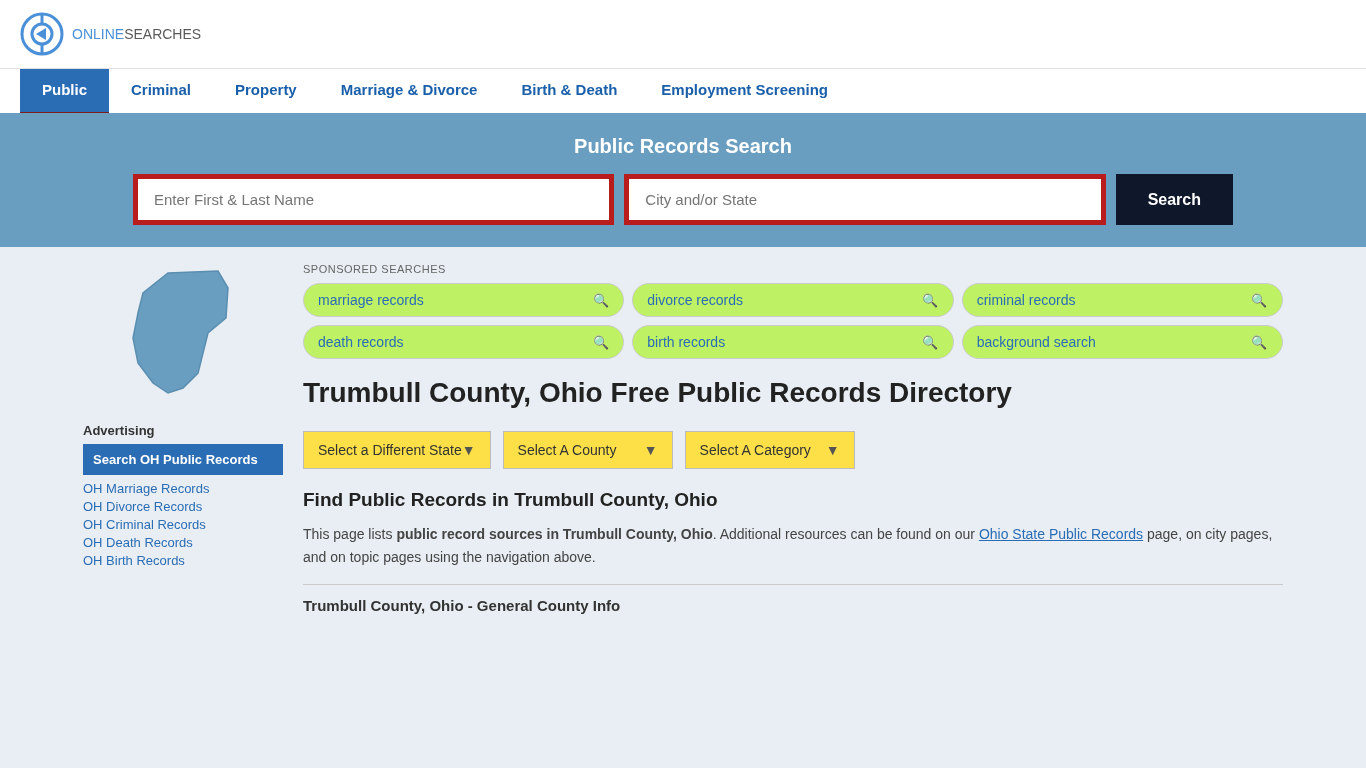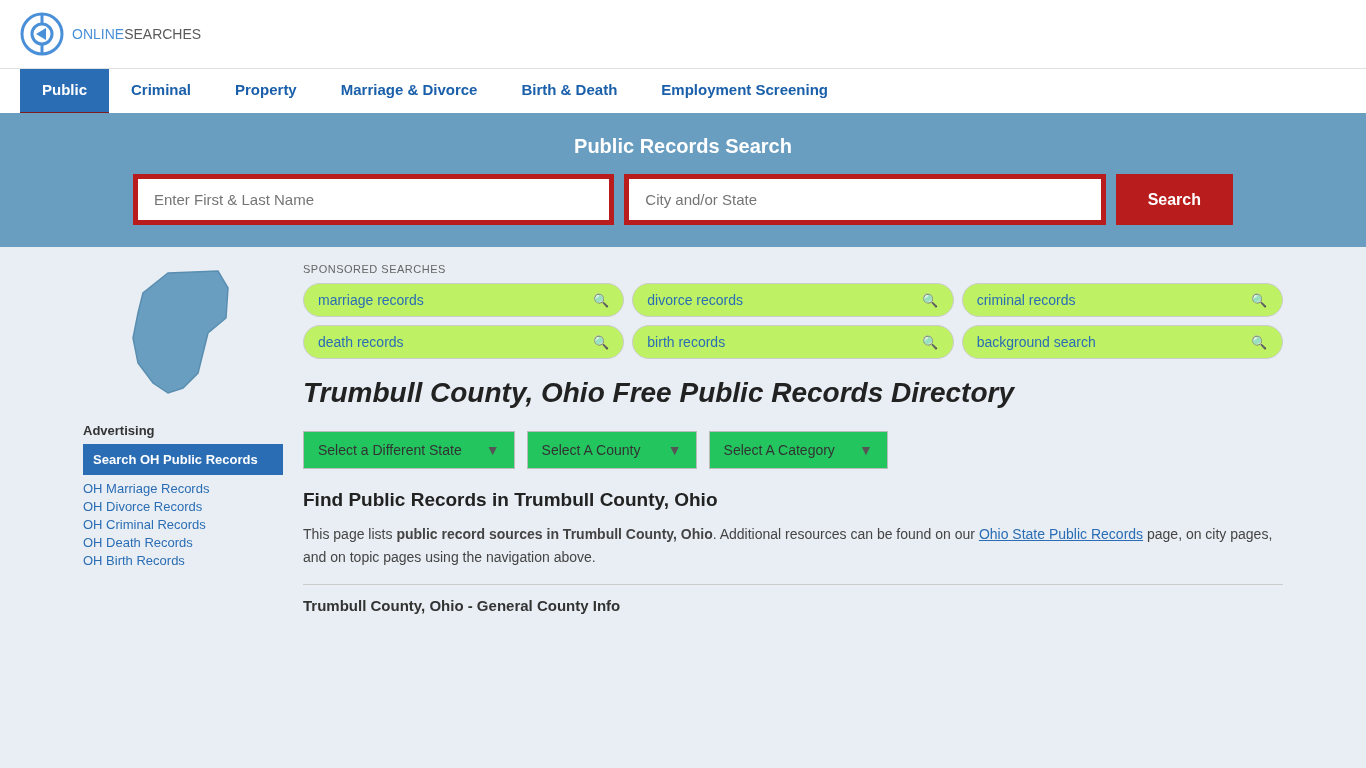--- a/index.html
+++ b/index.html
@@ -73,21 +73,21 @@
     #search-form input {
       flex: 1;
       padding: 12px 16px;
       border: 5px solid #b91c1c;
       font-size: 15px;
       background: #fff;
       color: #999;
       outline: none;
     }
     #search-btn {
-      background: #b91c1c;
+      background: #0f172a;
       color: #fff;
       border: none;
       padding: 12px 32px;
       font-size: 16px;
       font-weight: bold;
       cursor: pointer;
       white-space: nowrap;
     }
     
     #main {
@@ -167,44 +167,43 @@
     }
     .sponsored-item .search-icon {
       color: #555;
       font-size: 13px;
     }
     
     #page-title-section {
       display: flex;
       gap: 20px;
       margin-bottom: 20px;
-      font-style: italic;
     }
     #page-main-title {
       font-size: 28px;
       font-weight: bold;
       color: #222;
       line-height: 1.3;
     }
     
     #dropdowns-row {
       display: flex;
       gap: 12px;
       margin-bottom: 20px;
     }
     .dropdown-select {
       display: flex;
       align-items: center;
       border: 1px solid #bbb;
-      background: #22c55e;
+      background: #fde047;
       padding: 10px 14px;
       font-size: 14px;
       color: #333;
       cursor: pointer;
-      gap: 24px;
+      gap: 0;
       min-width: 170px;
     }
     .dropdown-select span.chevron {
       margin-left: auto;
       color: #555;
     }
     
     #find-records-title {
       font-size: 19px;
       font-weight: bold;

